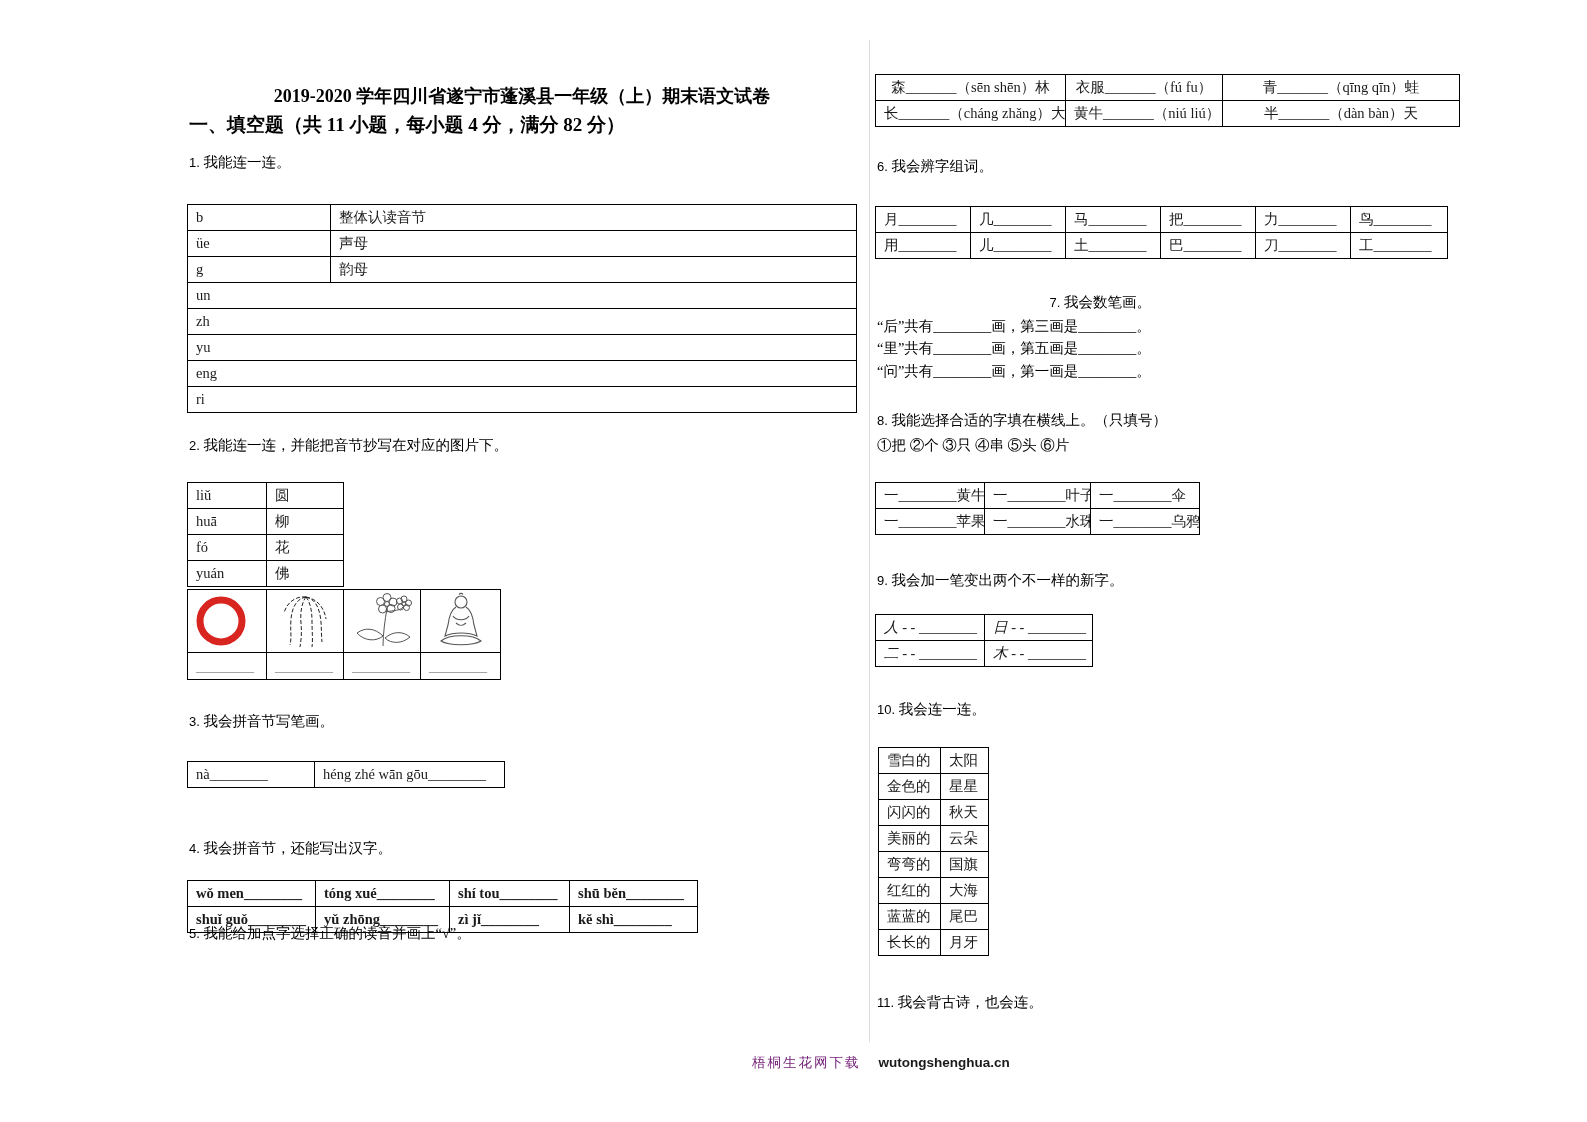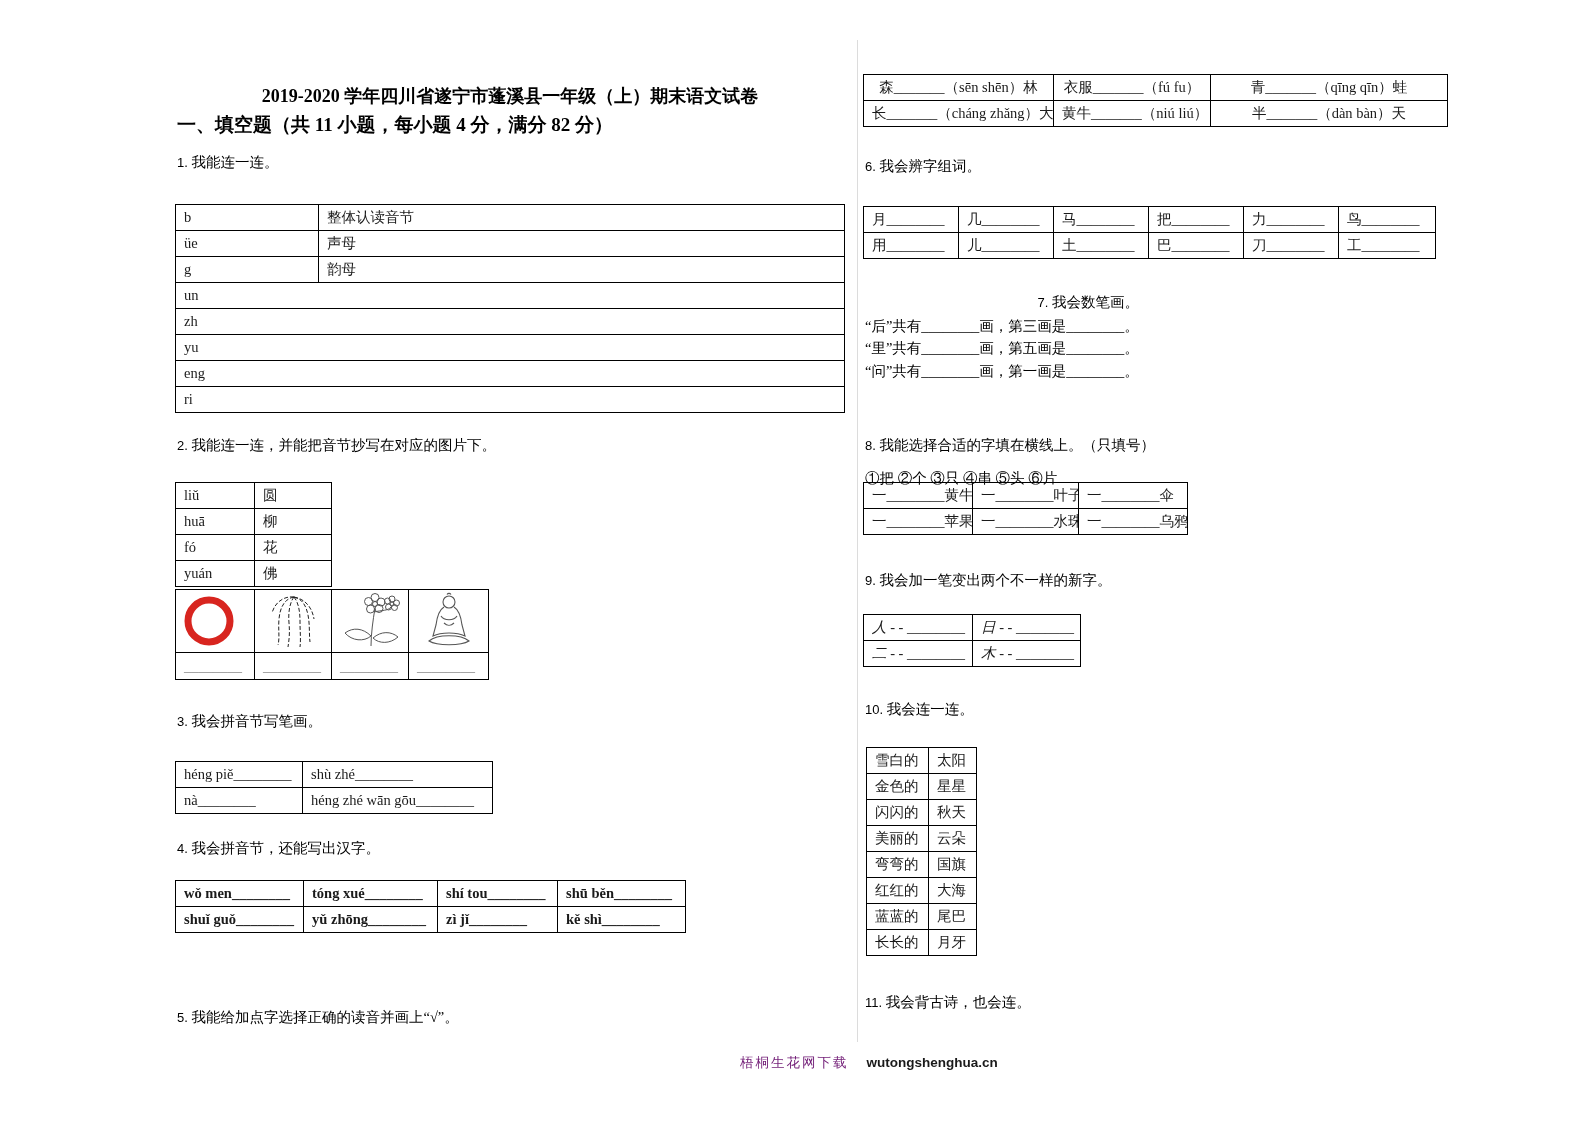--- a/index.html
+++ b/index.html
@@ -1,17 +1,17 @@
 <!DOCTYPE html>
 <html><head>
 <meta charset="utf-8">
 <style>
   html,body{margin:0;padding:0;background:#fff;}
   .page{position:relative;width:1561px;height:1122px;background:#ffffff;overflow:hidden;
-        font-family:"Liberation Serif","DejaVu Serif",serif;color:#000;}
+        font-family:"Liberation Serif","DejaVu Serif",serif;color:#000;margin-left:12px;}
   .divider{position:absolute;left:857px;top:40px;width:1px;height:1002px;background:#dcdcdc;}
   .col{position:absolute;top:0;}
   .col-left{left:175px;width:670px;height:1122px;}
   .col-right{left:863px;width:584px;height:1122px;}
   .abs{position:absolute;margin:0;}
   .title{width:670px;text-align:center;font-size:18px;font-weight:bold;white-space:nowrap;}
   .section{font-size:19px;font-weight:bold;white-space:nowrap;}
   .q{font-size:14.5px;white-space:nowrap;}
   .qn{font-family:"Liberation Sans",sans-serif;font-size:13px;}
   .lines{font-size:14.5px;line-height:22.5px;white-space:nowrap;}
@@ -178,24 +178,20 @@
       </table>
 
     <p class="abs q" style="top:712px;left:2px;"><span class="qn">3.</span> <span>我会拼音节写笔画。</span></p>
 
     <table class="tbl t3" style="top:761px;left:0;width:317px;">
       <colgroup>
           <col style="width:127px">
           <col style="width:190px">
         </colgroup>
       <tbody>
-          <tr>
-            <td class="pinyin">héng piě________</td>
-            <td class="pinyin">shù zhé________</td>
-          </tr>
       <tr>
             <td class="pinyin">nà________</td>
             <td class="pinyin">héng zhé wān gōu________</td>
           </tr>
     </tbody>
       </table>
 
     <p class="abs q" style="top:839px;left:2px;"><span class="qn">4.</span> <span>我会拼音节，还能写出汉字。</span></p>
 
     <table class="tbl t4" style="top:880px;left:0;width:510px;font-weight:bold;">
@@ -214,21 +210,21 @@
       </tr>
       <tr>
         <td class="pinyin">shuǐ guǒ________</td>
         <td class="pinyin">yǔ zhōng________</td>
         <td class="pinyin">zì jǐ________</td>
         <td class="pinyin">kě shì________</td>
       </tr>
     </tbody>
       </table>
 
-    <p class="abs q" style="top:1008px;left:2px;"><span class="qn">5.</span> <span>我能给加点字选择正确的读音并画上“√”。</span></p>
+    <p class="abs q" style="top:924px;left:2px;"><span class="qn">5.</span> <span>我能给加点字选择正确的读音并画上“√”。</span></p>
   </div>
 
   <div class="col col-right">
 
     <table class="tbl t5" style="top:74px;left:0;width:584px;">
       <colgroup>
           <col style="width:190px">
           <col style="width:157px">
           <col style="width:237px">
         </colgroup>
@@ -277,21 +273,21 @@
     </tbody>
       </table>
 
     <div class="abs lines" style="top:291px;left:2px;text-align:right;">
       <div><span class="qn">7.</span> <span>我会数笔画。</span></div>
       <div>“后”共有________画，第三画是________。</div>
       <div>“里”共有________画，第五画是________。</div>
       <div>“问”共有________画，第一画是________。</div>
     </div>
 
-    <div class="abs lines" style="top:429px;left:2px;line-height:33px;">
+    <div class="abs lines" style="top:408px;left:2px;line-height:25px;">
       <div><span class="qn">8.</span> <span>我能选择合适的字填在横线上。（只填号）</span></div>
       <div>①把 ②个 ③只 ④串 ⑤头 ⑥片</div>
     </div>
 
     <table class="tbl t8" style="top:482px;left:0;width:324px;">
       <colgroup>
           <col style="width:109px">
           <col style="width:106px">
           <col style="width:109px">
         </colgroup>

